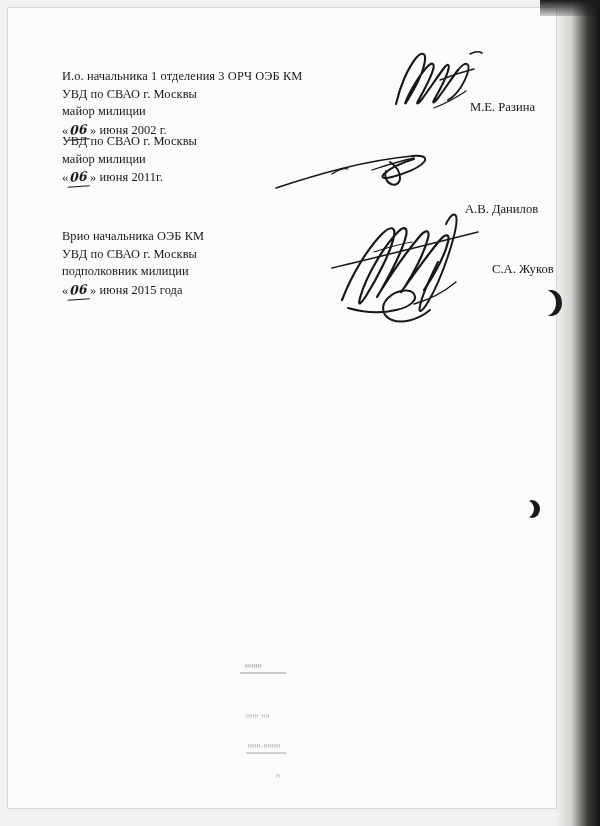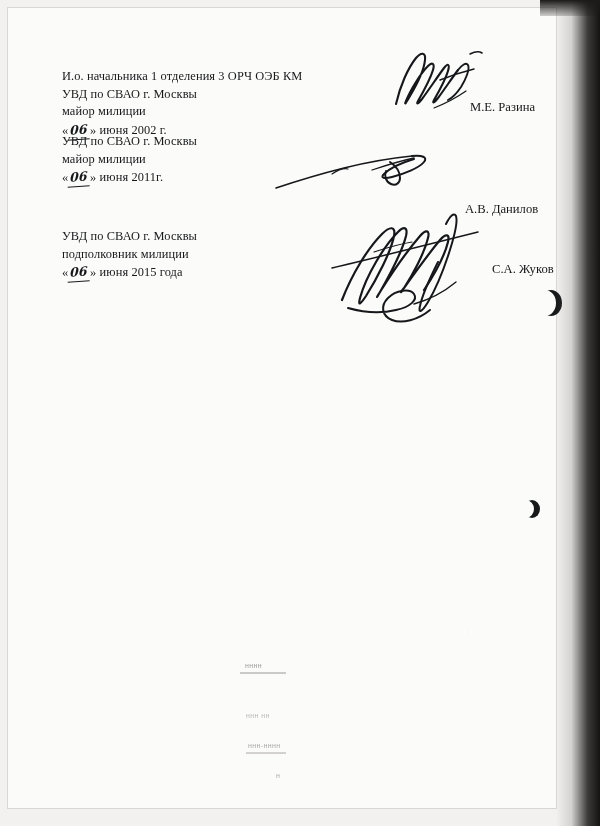--- a/index.html
+++ b/index.html
@@ -171,20 +171,21 @@
         <path d="M118 14 C124 18 128 24 128 30 C128 35 124 38 119 36 C114 34 112 28 114 23" stroke-width="2.0"></path>
         <path d="M100 22 C112 18 128 13 142 10" stroke-width="1.3"></path>
         <path d="M60 26 C66 22 72 20 76 21" stroke-width="1.2"></path>
       </g>
     </svg>
   </div>
 
   <div class="name" style="left:465px; top:164px;margin-top:38px;">А.В. Данилов</div>
 
   <div class="block" style="left:62px; top:228px;">
+    <span class="line">Врио начальника  ОЭБ КМ</span>
     <span class="line">УВД по СВАО г. Москвы</span>
     <span class="line">подполковник милиции</span>
     <span class="line">
       <span>«</span><span class="hand ul">06</span><span>» июня 2015 года</span>
     </span>
   </div>
 
   <div class="sig" style="left:318px; top:208px;">
     <svg width="180" height="120" viewBox="0 0 180 120">
       <g fill="none" stroke="#16171a" stroke-linecap="round" stroke-linejoin="round">

